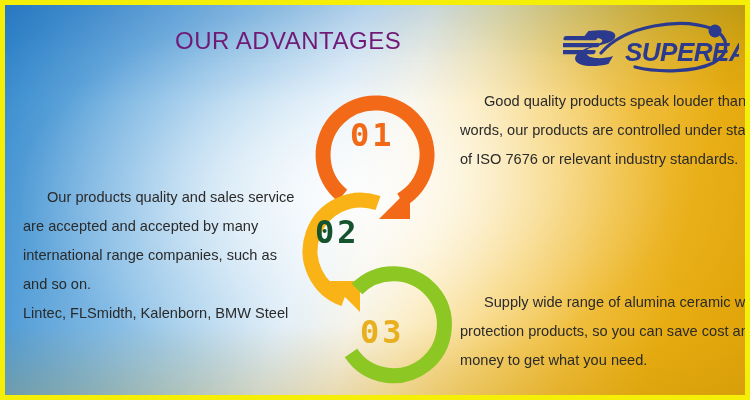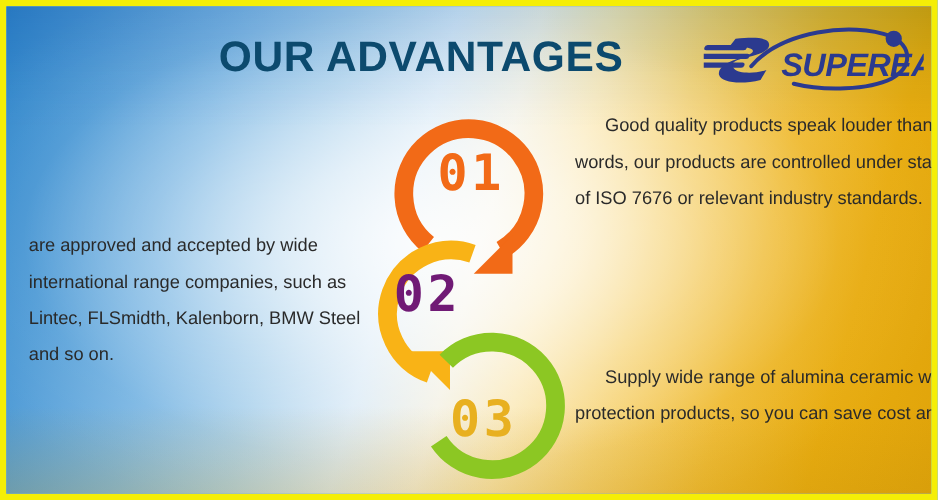--- a/index.html
+++ b/index.html
@@ -48,40 +48,40 @@
   }
   .bg-botfade{
     position:absolute;left:0;right:0;bottom:0;height:70px;
     background:linear-gradient(0deg, rgba(190,140,10,.22) 0%, rgba(190,140,10,0) 100%);
   }
 
   
   #header{position:absolute;left:0;top:8px;width:740px;height:62px;}
   #title{
     position:absolute;left:170px;top:14px;
-    font-size:34px;font-weight:bold;letter-spacing:.5px;
-    color:#0c4a6e;white-space:nowrap;
+    font-size:24px;font-weight:normal;letter-spacing:.5px;
+    color:#701a75;white-space:nowrap;
   }
   #logo{position:absolute;left:558px;top:6px;width:176px;height:56px;}
   #logo svg{display:block;}
 
   
   .ring-wrap{position:absolute;}
   .ring-wrap svg{display:block;overflow:visible;}
   .ring-num{
     position:absolute;
-    font-size:40px;font-weight:bold;
+    font-size:32px;font-weight:bold;
     letter-spacing:3px;
     font-family:"DejaVu Sans Mono", monospace;
     white-space:nowrap;
   }
   #ring1{left:306px;top:86px;}
   #num1{left:345px;top:111px;color:#f26a17;}
   #ring2{left:281px;top:184px;}
-  #num2{left:310px;top:208px;color:#701a75;}
+  #num2{left:310px;top:208px;color:#14532d;}
   #ring3{left:324px;top:260px;}
   #num3{left:355px;top:288px;color:#e8b020;margin-top:20px;}
 
   
   .para{
     position:absolute;
     color:#2a2a2a;
     font-size:14.6px;
     line-height:29px;
   }
@@ -151,24 +151,26 @@
   </div>
   <div class="ring-num" id="num3">03</div>
 
   <div class="para" id="txt-right-top">
     <span class="ln ind">Good quality products speak louder than</span>
     <span class="ln">words, our products are controlled under standard</span>
     <span class="ln">of ISO 7676  or relevant industry standards.</span>
   </div>
 
   <div class="para" id="txt-left">
-    <span class="ln">are approved and accepted by wide</span>
+    <span class="ln ind">Our products quality and sales service</span>
+    <span class="ln">are accepted and accepted by many</span>
     <span class="ln">international range companies, such as</span>
+    <span class="ln">and so on.</span>
     <span class="ln">Lintec, FLSmidth, Kalenborn, BMW Steel</span>
-    <span class="ln">and so on.</span>
   </div>
 
   <div class="para" id="txt-right-bot">
     <span class="ln ind">Supply wide range of alumina ceramic wear</span>
     <span class="ln">protection products, so you can save cost and</span>
+    <span class="ln">money to get what you need.</span>
   </div>
 
 </div>
 
 </body></html>

